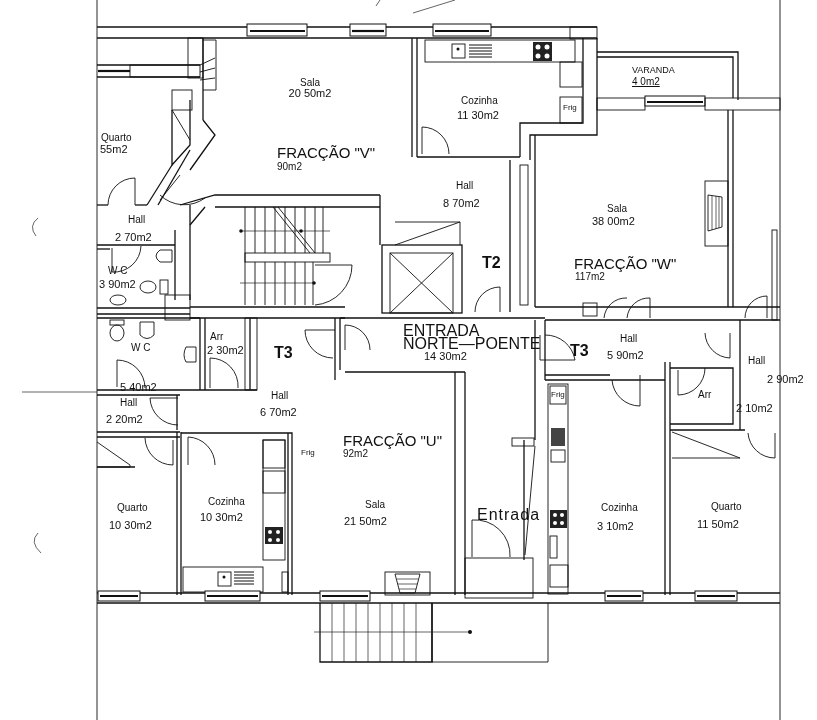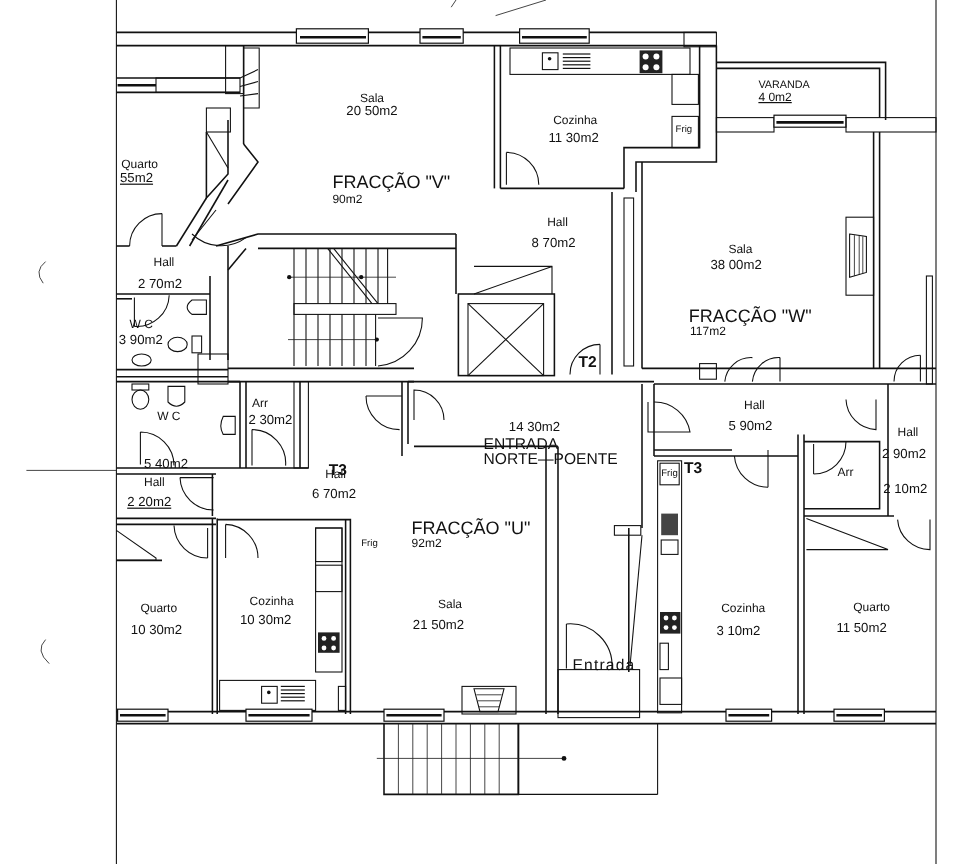--- a/index.html
+++ b/index.html
@@ -7,21 +7,21 @@
   svg { position:absolute; left:0; top:0; }
   .w { fill:none; stroke:#111; stroke-width:1.3; }
   .wt { fill:none; stroke:#111; stroke-width:0.9; }
   .thin { fill:none; stroke:#222; stroke-width:0.7; }
   .win { fill:#fff; stroke:#111; stroke-width:1; }
   .winbar { stroke:#111; stroke-width:2.2; }
   .door { fill:none; stroke:#111; stroke-width:0.9; }
   .lbl { position:absolute; color:#111; white-space:nowrap; line-height:1; }
   .s10 { font-size:10px; }
   .s11 { font-size:11px; }
-  .s12 { font-size:13px;margin-top:40px; }
+  .s12 { font-size:16px; }
   .s14 { font-size:15px; }
   .b { font-weight:bold; }
   .c { text-align:center; }
 </style>
 </head>
 <body>
 
 <svg width="817" height="720" viewBox="0 0 817 720">
 
   <g>
@@ -344,21 +344,21 @@
 <div class="lbl s11 c" style="left:280px;top:88px;width:60px;">20 50m2</div>
 
 <div class="lbl s10" style="left:461px;top:96px;">Cozinha</div>
 <div class="lbl s11" style="left:457px;top:110px;">11 30m2</div>
 <div class="lbl s10" style="left:563px;top:104px;font-size:8px;">Frig</div>
 
 <div class="lbl s10" style="left:632px;top:66px;font-size:9px;">VARANDA</div>
 <div class="lbl s10" style="left:632px;top:77px;text-decoration:underline;">4 0m2</div>
 
 <div class="lbl s10" style="left:101px;top:133px;">Quarto</div>
-<div class="lbl s11" style="left:100px;top:144px;text-decoration:underline;">55m2</div>
+<div class="lbl s11" style="left:100px;top:144px;">55m2</div>
 
 <div class="lbl s14" style="left:277px;top:145px;">FRACÇÃO "V"</div>
 <div class="lbl s10" style="left:277px;top:162px;">90m2</div>
 
 <div class="lbl s10" style="left:128px;top:215px;">Hall</div>
 <div class="lbl s11" style="left:115px;top:232px;">2 70m2</div>
 
 <div class="lbl s10" style="left:108px;top:266px;">W C</div>
 <div class="lbl s11" style="left:99px;top:279px;">3 90m2</div>
 
@@ -377,34 +377,34 @@
 <div class="lbl s12" style="left:403px;top:336px;">NORTE—POENTE</div>
 <div class="lbl s11" style="left:424px;top:351px;">14 30m2</div>
 
 <div class="lbl s12 b" style="left:274px;top:345px;">T3</div>
 <div class="lbl s12 b" style="left:570px;top:343px;">T3</div>
 
 <div class="lbl s10" style="left:620px;top:334px;">Hall</div>
 <div class="lbl s11" style="left:607px;top:350px;">5 90m2</div>
 
 <div class="lbl s10" style="left:748px;top:356px;">Hall</div>
-<div class="lbl s11" style="left:735px;top:374px;">2 90m2</div>
+<div class="lbl s11" style="left:735px;top:374px;padding-left:32px;">2 90m2</div>
 
 <div class="lbl s10" style="left:698px;top:390px;">Arr</div>
 <div class="lbl s11" style="left:689px;top:403px;margin-left:47px;">2 10m2</div>
 <div class="lbl" style="left:551px;top:391px;font-size:8px;">Frig</div>
 
 <div class="lbl s10" style="left:210px;top:332px;">Arr</div>
 <div class="lbl s11" style="left:207px;top:345px;">2 30m2</div>
 
 <div class="lbl s10" style="left:131px;top:343px;">W C</div>
 <div class="lbl s11" style="left:120px;top:358px;margin-top:24px;">5 40m2</div>
 
 <div class="lbl s10" style="left:120px;top:398px;">Hall</div>
-<div class="lbl s11" style="left:106px;top:414px;text-decoration:underline;">2 20m2</div>
+<div class="lbl s11" style="left:106px;top:414px;">2 20m2</div>
 
 <div class="lbl s10" style="left:271px;top:391px;">Hall</div>
 <div class="lbl s11" style="left:260px;top:407px;">6 70m2</div>
 
 <div class="lbl s14" style="left:343px;top:433px;">FRACÇÃO "U"</div>
 <div class="lbl s10" style="left:343px;top:449px;">92m2</div>
 <div class="lbl" style="left:301px;top:449px;font-size:8px;">Frig</div>
 
 <div class="lbl s10" style="left:117px;top:503px;">Quarto</div>
 <div class="lbl s11" style="left:109px;top:520px;">10 30m2</div>

